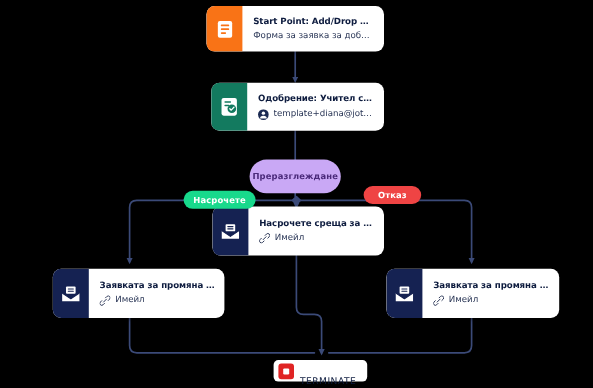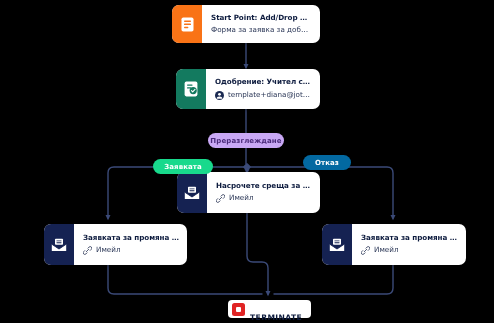--- a/index.html
+++ b/index.html
@@ -95,34 +95,34 @@
     justify-content: center;
     border-radius: 999px;
     font-size: 7px;
     font-weight: bold;
     white-space: nowrap;
     z-index: 5;
     letter-spacing: 0.1px;
   }
   #badge-revise {
     left: 208px; top: 133px;
-    width: 76px; height: 15px;
+    width: 76px; height: 28px;
     background: #c9a8f5;
     color: #4a2a7a;
   }
   #badge-approve {
     left: 153px; top: 159px;
     width: 60px; height: 15px;
     background: #18d98c;
     color: #ffffff;
   }
   #badge-reject {
     left: 303px; top: 155px;
     width: 48px; height: 15px;
-    background: #0369a1;
+    background: #ef4444;
     color: #ffffff;
   }
 
   
   #terminate {
     position: absolute;
     left: 228px; top: 300px;
     height: 18px;
     display: flex;
     align-items: center;
@@ -143,21 +143,21 @@
     flex: 0 0 auto;
   }
   #terminate .stopbox i {
     display: block;
     width: 5px; height: 5px;
     background: #ffffff;
     border-radius: 1px;
   }
   #terminate .tlabel {
     font-size: 7.6px;
-    font-weight: bold;
+    font-weight: normal;
     color: #0d1b3e;
     letter-spacing: 0.4px;
     margin-top: 16px;
   }
 
   
   #junction {
     position: absolute;
     left: 244px; top: 164px;
     width: 6px; height: 6px;
@@ -311,21 +311,21 @@
             <path d="M6.6,2.9 L8.1,1.4 a2.1,2.1 0 0 1 3,3 L9.6,5.9" stroke="#2a3656" stroke-width="1.1" fill="none" stroke-linecap="round"></path>
             <path d="M5.4,9.1 L3.9,10.6 a2.1,2.1 0 0 1 -3,-3 L2.4,6.1" stroke="#2a3656" stroke-width="1.1" fill="none" stroke-linecap="round"></path>
           </svg>
         </span>
         <div class="sub">Имейл</div>
       </div>
     </div>
   </div>
 
   <div class="badge" id="badge-revise">Преразглеждане</div>
-  <div class="badge" id="badge-approve">Заявката</div>
+  <div class="badge" id="badge-approve">Насрочете</div>
   <div class="badge" id="badge-reject">Отказ</div>
 
   <div id="terminate">
     <span class="stopbox">
         <i></i>
       </span>
     <span class="tlabel">TERMINATE</span>
   </div>
 
 </div>

